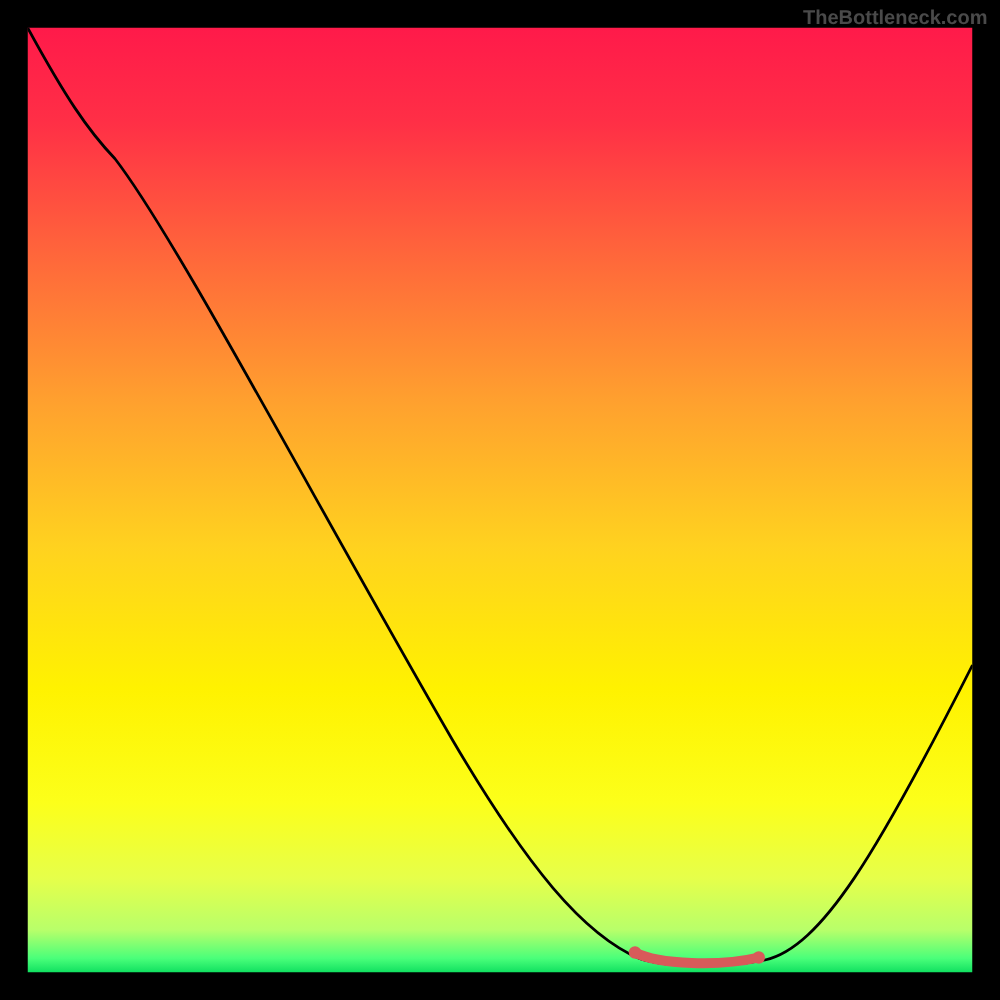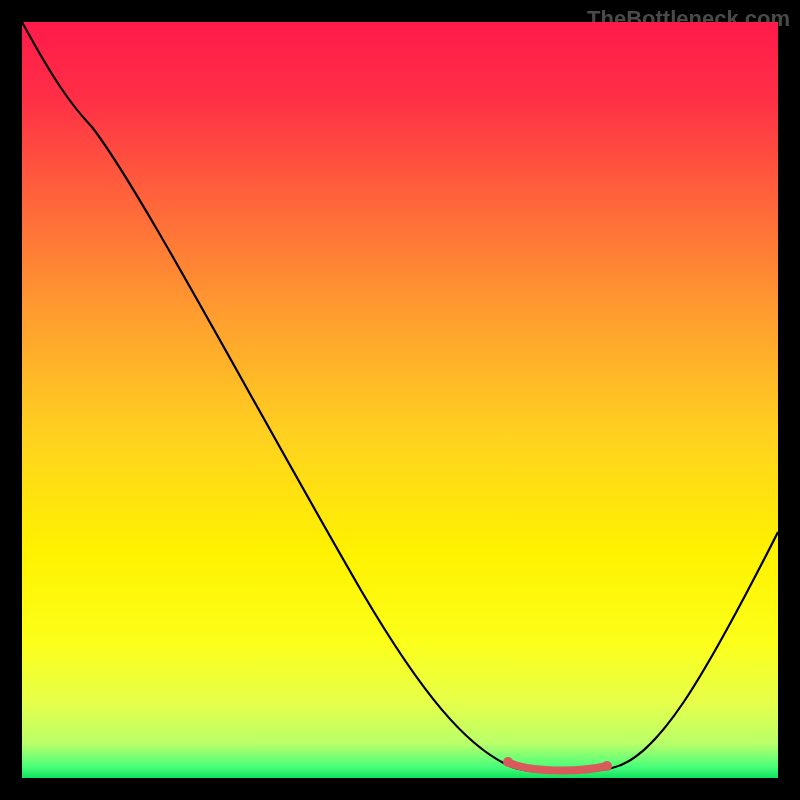--- a/index.html
+++ b/index.html
@@ -1,18 +1,18 @@
 <!DOCTYPE html>
 <html><head>
 <meta charset="utf-8">
 <style>
   * { margin: 0; padding: 0; box-sizing: border-box; }
   html, body { width: 800px; height: 800px; background: #000; overflow: hidden; }
   .container { position: relative; width: 800px; height: 800px; background: #000; }
-  .watermark { position: absolute; top: 6px; right: 10px; color: #4a4a4a; font-family: Arial, sans-serif; font-size: 22px; font-weight: bold; }
+  .watermark { position: absolute; top: 6px; right: 10px; color: #4a4a4a; font-family: Arial, sans-serif; font-size: 16px; font-weight: bold; }
   .plot { position: absolute; left: 22px; top: 22px; width: 756px; height: 756px; }
   .gradient-bg { position: absolute; left: 0; top: 0; width: 756px; height: 756px; }
   svg.curve { position: absolute; left: 0; top: 0; width: 756px; height: 756px; }
 </style>
 </head>
 <body>
 <div class="container">
   <div class="watermark">TheBottleneck.com</div>
   <div class="plot">
     <svg class="gradient-bg" viewBox="0 0 756 756" preserveAspectRatio="none">

